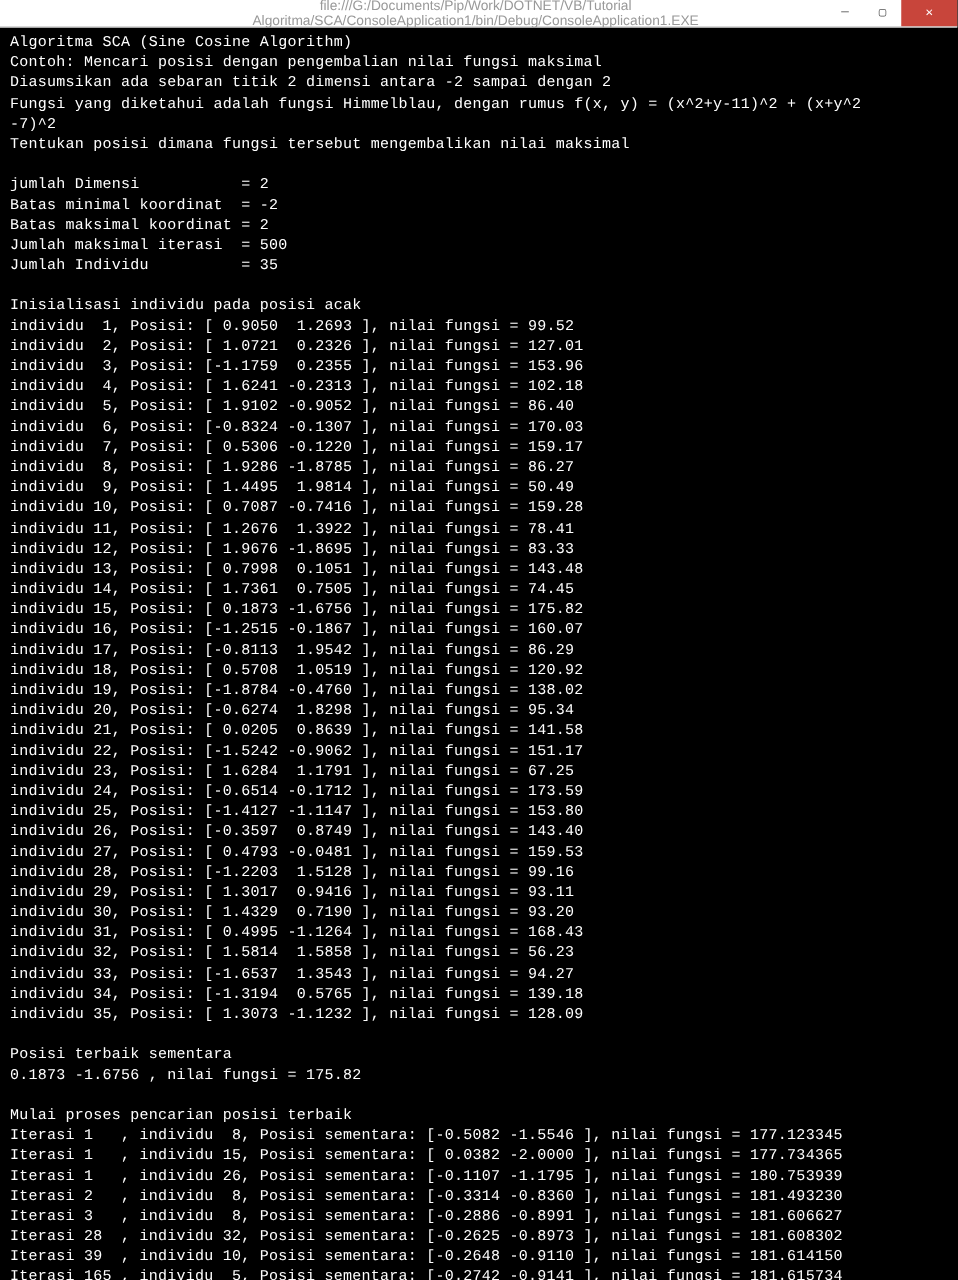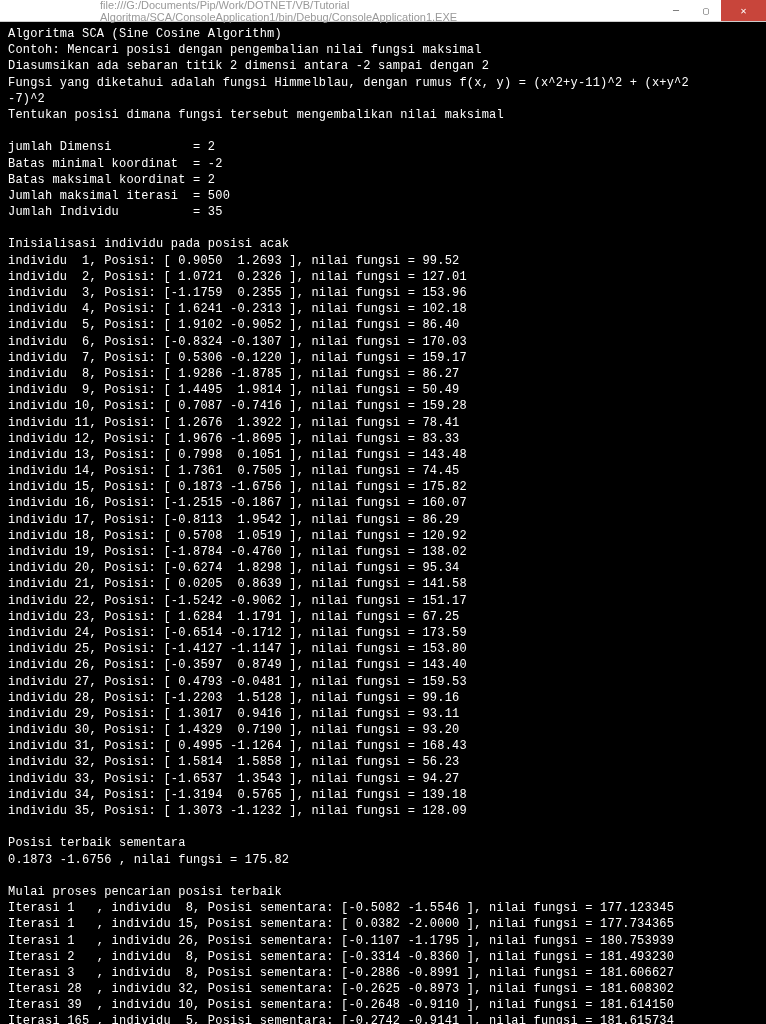--- a/index.html
+++ b/index.html
@@ -18,20 +18,21 @@
       display: flex;
       align-items: center;
       justify-content: space-between;
       border-bottom: 1px solid #ccc;
     }
     .title-text {
       color: #999;
       font-size: 11px;
       padding-left: 100px;
       font-family: 'Segoe UI', Arial, sans-serif;
+      text-align: center;
     }
     .window-controls {
       display: flex;
       height: 100%;
     }
     .win-btn {
       width: 30px;
       height: 100%;
       display: flex;
       align-items: center;

